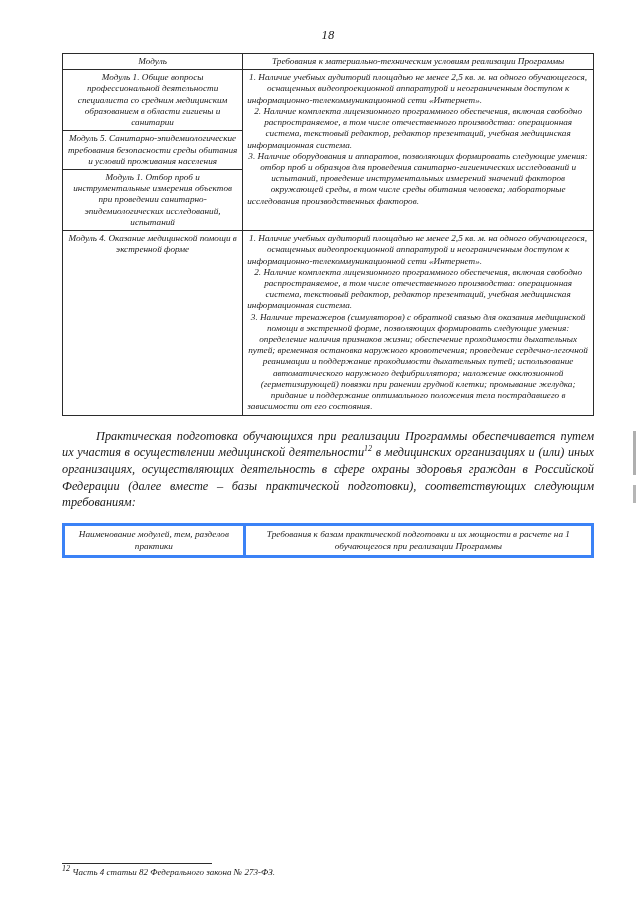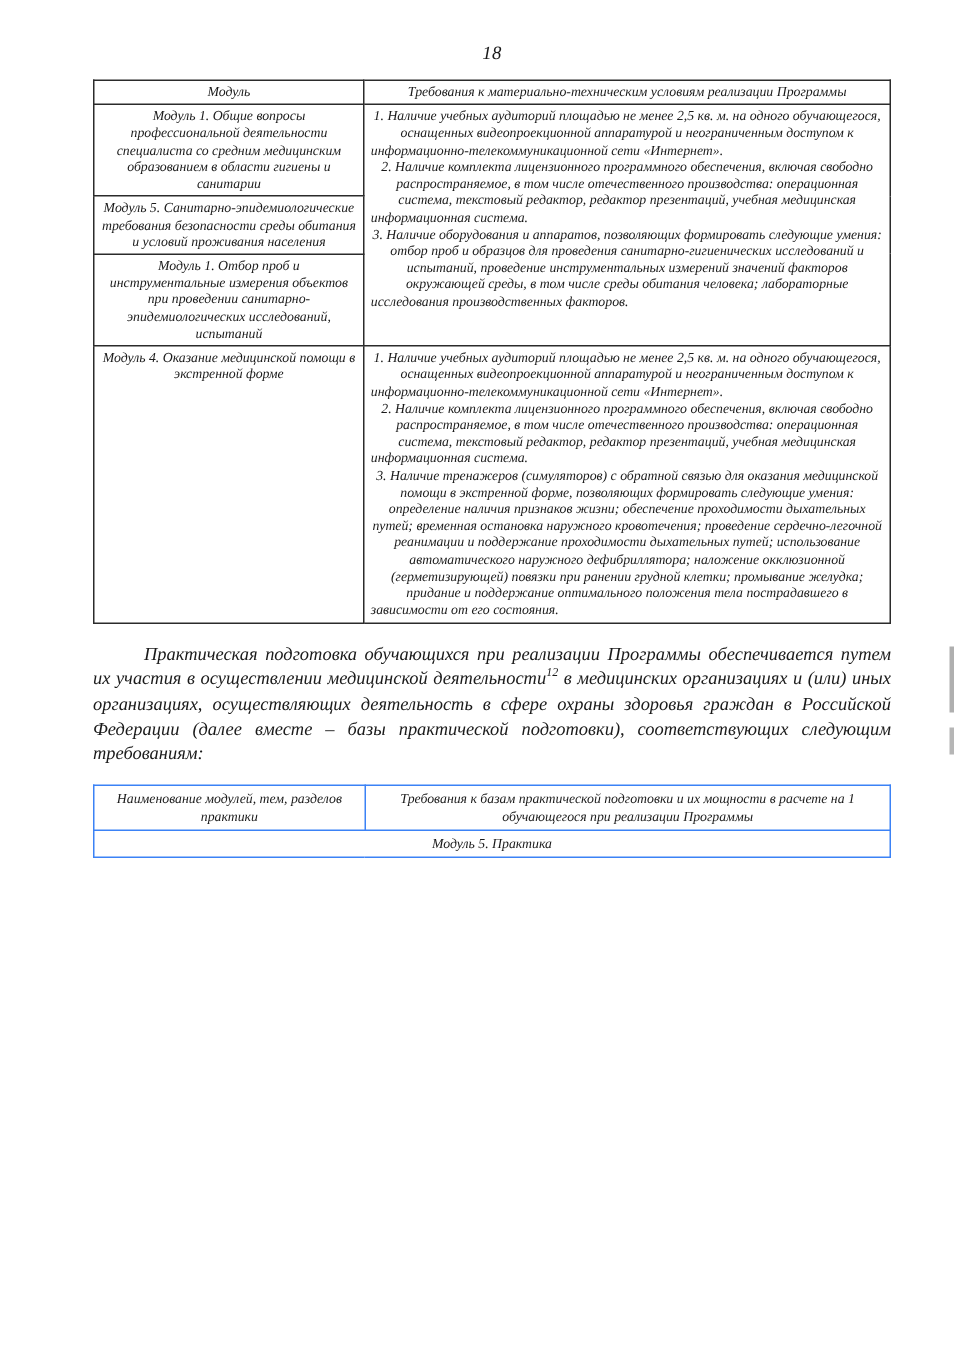--- a/index.html
+++ b/index.html
@@ -79,21 +79,21 @@
     vertical-align: super;
     line-height: 0;
   }
   table.practice {
     width: 100%;
     border-collapse: collapse;
     table-layout: fixed;
     margin-top: 12px;
   }
   table.practice td {
-    border: 1px solid #3b82f6;
+    border: 3px solid #3b82f6;
     vertical-align: top;
     padding: 3px 5px;
     font-size: 9.2px;
     line-height: 1.24;
     font-weight: normal;
   }
   .practice-head {
     text-align: center;
     font-size: 9.4px;
     padding-top: 6px;
@@ -181,23 +181,27 @@
       <span>в медицинских организациях и (или) иных организациях, осуществляющих деятельность в сфере охраны здоровья граждан в Российской Федерации (далее вместе – базы практической подготовки), соответствующих следующим требованиям:</span>
     </p>
   </div>
 
   <table class="practice">
     <tbody>
       <tr>
         <td class="col-a practice-head">Наименование модулей, тем, разделов практики</td>
         <td class="col-b practice-head">Требования к базам практической подготовки и их мощности в расчете на 1 обучающегося при реализации Программы</td>
       </tr>
-      <tr>
-        <td class="span-center" colspan="2">Модуль 5. Практика</td>
-      </tr>
     </tbody>
   </table>
 
+  <div class="footnote-wrap">
+    <div class="footnote-rule"></div>
+    <div class="footnote">
+      <sup class="fn">12</sup>
+      <span>Часть 4 статьи 82 Федерального закона № 273-ФЗ.</span>
+    </div>
+  </div>
 
   <div class="edge-mark"></div>
   <div class="edge-mark2"></div>
 
 </div>
 
 </body></html>

